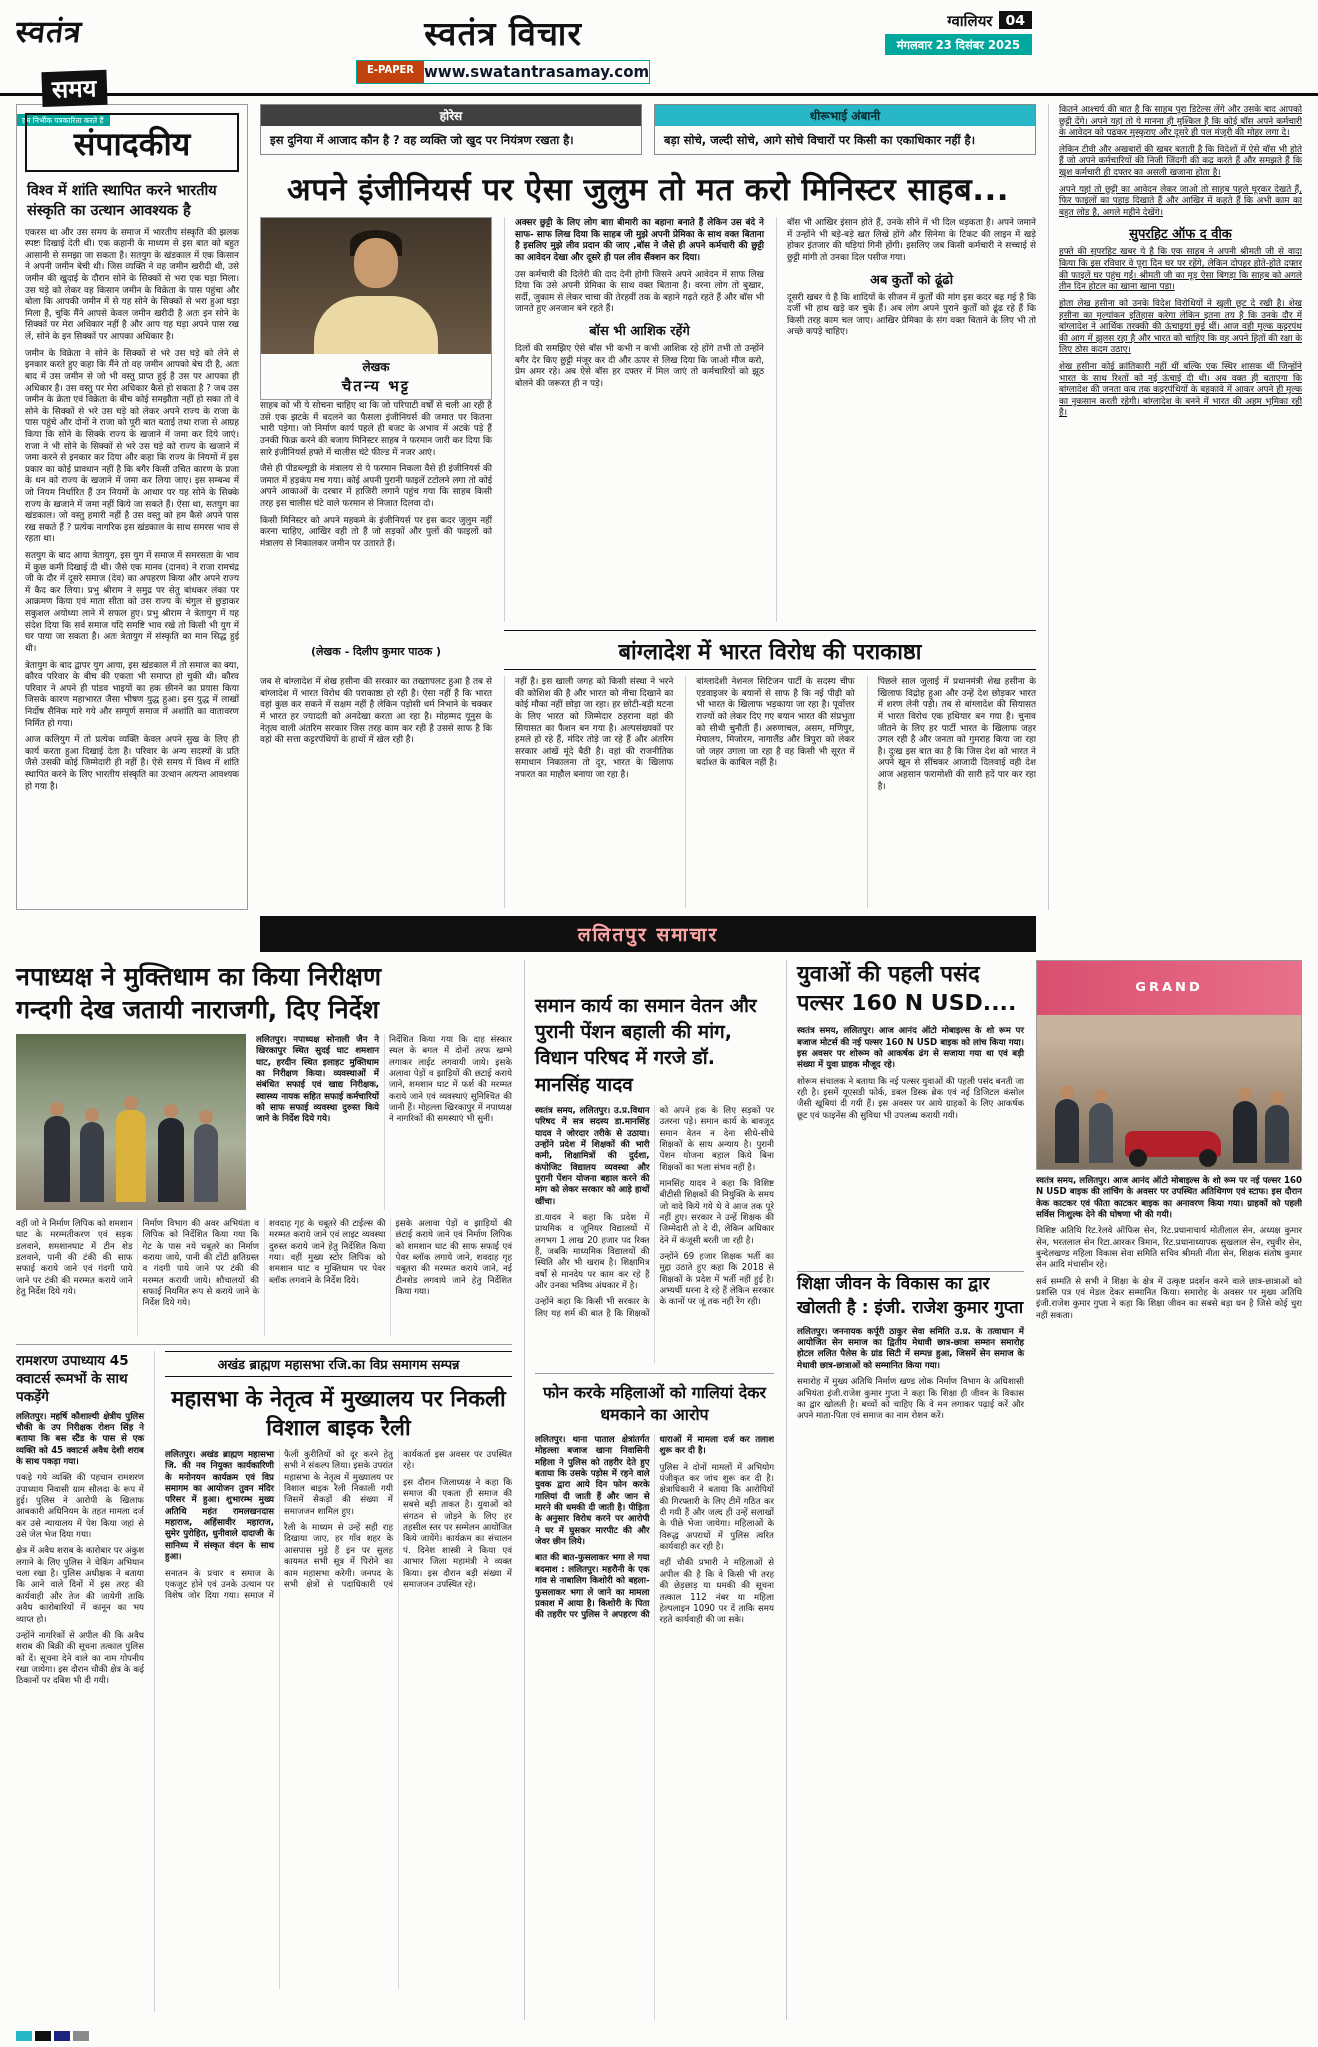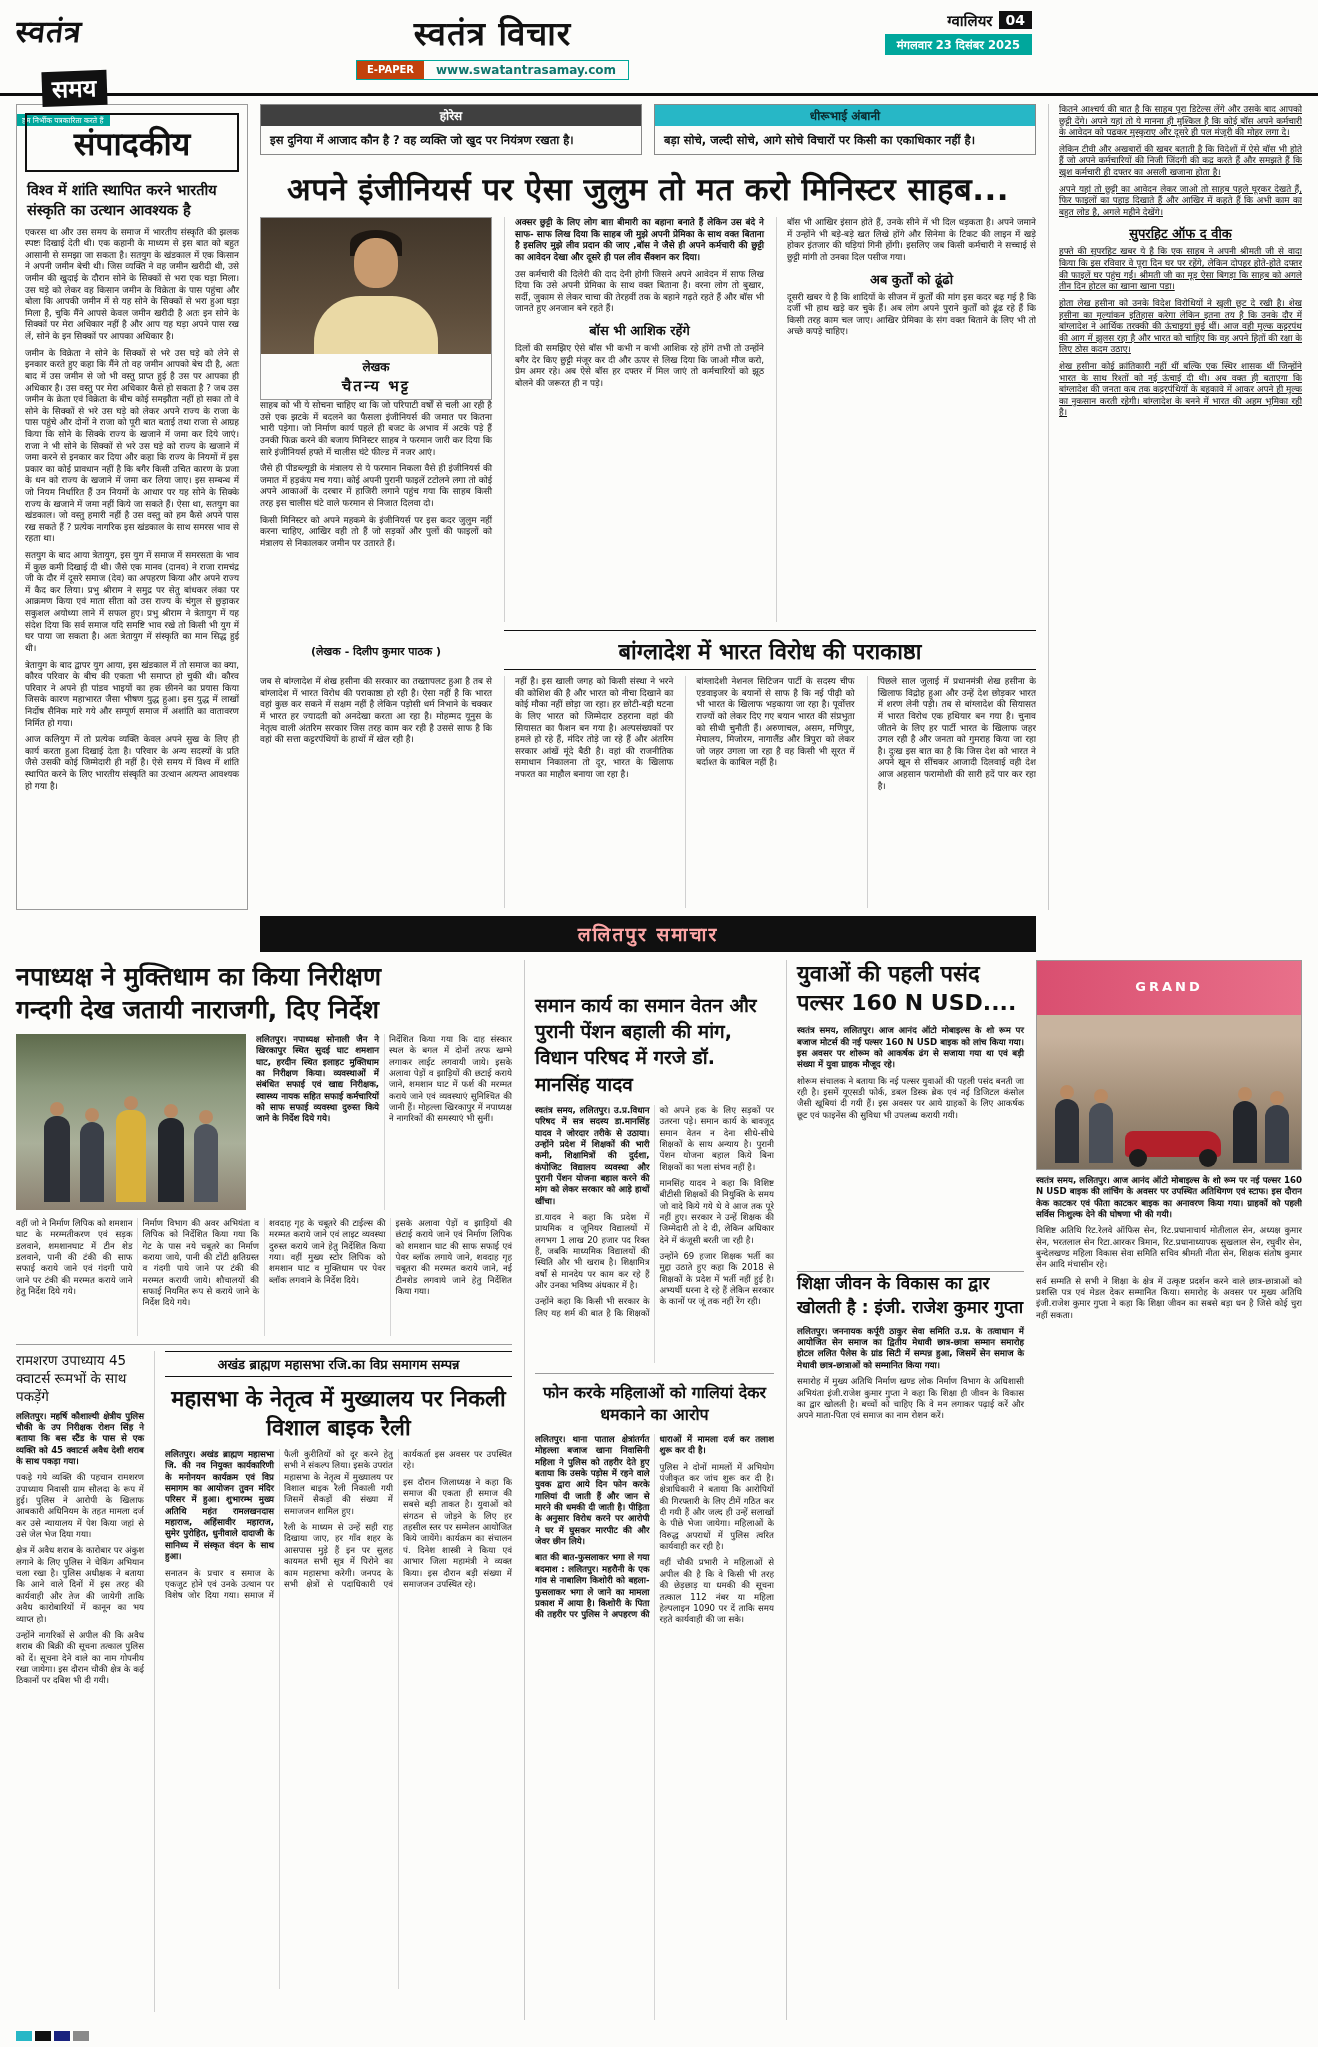--- a/index.html
+++ b/index.html
@@ -12,21 +12,21 @@
               border-bottom:3px solid #0d0d0d; }
   .logo { width:230px; }
   .logo-l1 { font-size:30px; font-weight:800; letter-spacing:1px; transform:skewX(-6deg); }
   .logo-l2 { font-size:24px; font-weight:800; background:#111; color:#fff; display:inline-block;
              padding:0 10px 2px; margin:1px 0 2px 26px; transform:rotate(-2deg); }
   .logo-tag { font-size:7.5px; background:#00a79c; color:#fff; display:inline-block; padding:1px 6px; }
   .mast-center { margin-left:110px; text-align:center; }
   .mast-title { font-size:33px; font-weight:800; letter-spacing:1px; }
   .mast-links { display:flex; justify-content:center; margin-top:5px; border:1px solid #00a79c; }
   .epaper { background:#c2410c; color:#fff; font-size:10px; font-weight:700; padding:3px 10px; }
-  .website { font-size:12px; font-weight:700; padding:2px 12px; color:#0f766e; }
+  .website { font-size:15px; font-weight:700; padding:2px 0; color:#0f172a; }
   .mast-right { margin-left:auto; margin-right:270px; text-align:right; }
   .edition-row { display:flex; justify-content:flex-end; align-items:center; gap:6px; }
   .ed-name { font-size:15px; font-weight:800; }
   .page-no { background:#111; color:#fff; font-size:14px; font-weight:800; padding:1px 7px; }
   .date-bar { background:#00a79c; color:#fff; font-size:11.5px; font-weight:700;
               padding:3px 12px; margin-top:4px; }
 
   
   .top { display:grid; grid-template-columns:232px 776px 1fr; gap:12px; padding:8px 16px 0; height:814px; }
 
@@ -77,21 +77,21 @@
   .lead { font-weight:700; }
 
   .insp-headline { font-size:25px; font-weight:800; line-height:1.32; }
   .insp-toprow { display:flex; gap:10px; margin-top:8px; height:176px; overflow:hidden; }
   .insp-photo { width:230px; flex:none; background:linear-gradient(180deg,#5e6b4c 0%,#8b987c 30%,#aab09a 62%,#8d8272 100%); position:relative; overflow:hidden; }
   .fig { position:absolute; bottom:8px; border-radius:12px 12px 0 0; }
   .fig .head { position:absolute; top:-14px; left:50%; transform:translateX(-50%); width:14px; height:14px; border-radius:50%; background:#b98a63; }
   .insp-side { flex:1; column-count:2; column-gap:10px; column-rule:1px solid #d5d5d5; overflow:hidden; }
   .insp-4col { column-count:4; column-gap:10px; column-rule:1px solid #d5d5d5; margin-top:8px; height:118px; overflow:hidden; }
   .g1-bottom { display:grid; grid-template-columns:128px 1fr; gap:10px; margin-top:8px; border-top:1px solid #9a9a9a; padding-top:6px; height:668px; overflow:hidden; }
-  .ramsharan-headline { font-size:13.5px; font-weight:400; line-height:1.35; }
+  .ramsharan-headline { font-size:13.5px; font-weight:700; line-height:1.35; }
   .maha { border-left:1px solid #d0d0d0; padding-left:10px; }
   .akhand-banner { border-top:1.5px solid #111; border-bottom:1.5px solid #111; font-size:13px; font-weight:800; text-align:center; padding:3px 0; }
   .maha-headline { font-size:22px; font-weight:800; text-align:center; line-height:1.32; padding:7px 4px; }
   .maha-cols { column-count:3; column-gap:10px; column-rule:1px solid #d5d5d5; height:540px; overflow:hidden; }
 
   .group2 { border-left:1px solid #c9c9c9; padding-left:10px; overflow:hidden; }
   .pension-headline { font-size:19px; font-weight:800; line-height:1.38;margin-top:32px; }
   .pension-cols { column-count:2; column-gap:10px; column-rule:1px solid #d5d5d5; height:258px; overflow:hidden; margin-top:8px; }
   .phone-sec { border-top:1px solid #9a9a9a; margin-top:10px; padding-top:8px; }
   .phone-headline { font-size:16px; font-weight:800; text-align:center; line-height:1.38; }

